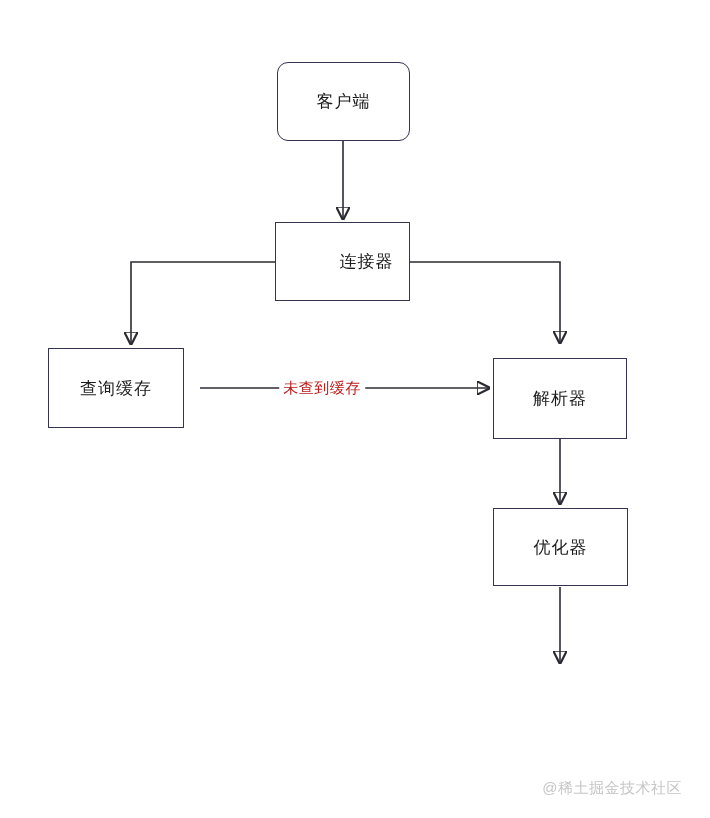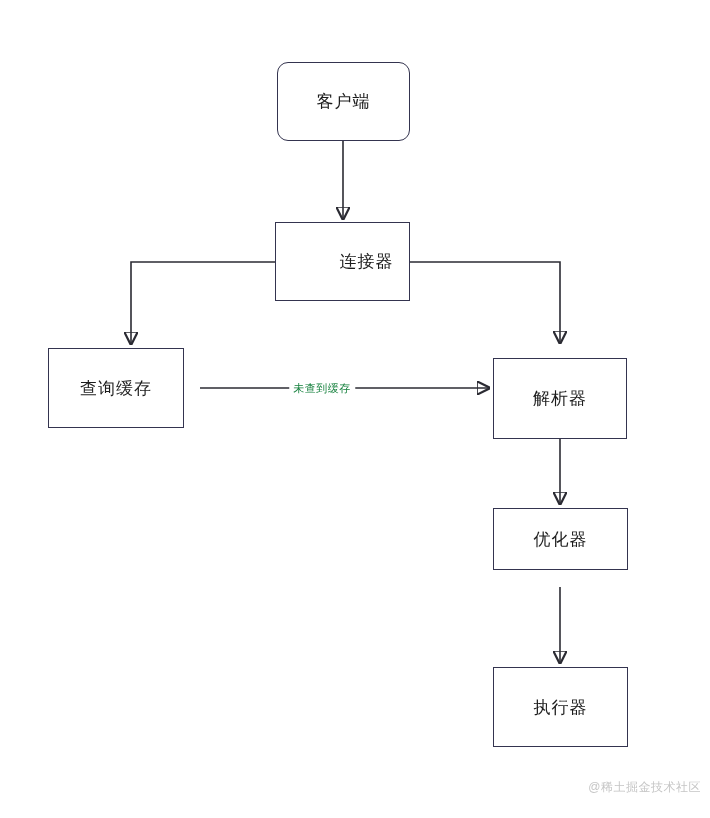--- a/index.html
+++ b/index.html
@@ -44,31 +44,31 @@
   .node.rounded {
     border-radius: 11px;
   }
   .edge-label {
     position: absolute;
     left: 322px;
     top: 388px;
     transform: translate(-50%, -50%);
     background: #ffffff;
     padding: 0 4px;
-    color: #15803d;
-    font-size: 11px;
+    color: #b91c1c;
+    font-size: 15px;
     letter-spacing: 0.5px;
     white-space: nowrap;
   }
   .watermark {
     position: absolute;
-    right: 9px;
+    right: 28px;
     top: 779px;
     color: #c6c6c6;
-    font-size: 12px;
+    font-size: 15px;
     letter-spacing: 0.5px;
     white-space: nowrap;
   }
 </style>
 </head>
 <body>
 
 <div class="canvas">
 
   <svg class="edges" viewBox="0 0 710 818" xmlns="http://www.w3.org/2000/svg">
@@ -94,25 +94,22 @@
   </div>
 
   <div class="node" style="left:48px; top:348px; width:136px; height:80px;">
     <span>查询缓存</span>
   </div>
 
   <div class="node" style="left:493px; top:358px; width:134px; height:81px;">
     <span>解析器</span>
   </div>
 
-  <div class="node" style="left:493px; top:508px; width:135px; height:62px;">
+  <div class="node" style="left:493px; top:508px; width:135px; height:78px;">
     <span>优化器</span>
   </div>
 
-  <div class="node" style="left:493px; top:667px; width:135px; height:80px;">
-    <span>执行器</span>
-  </div>
 
   <div class="edge-label">未查到缓存</div>
 
   <div class="watermark">@稀土掘金技术社区</div>
 
 </div>
 
 </body></html>

